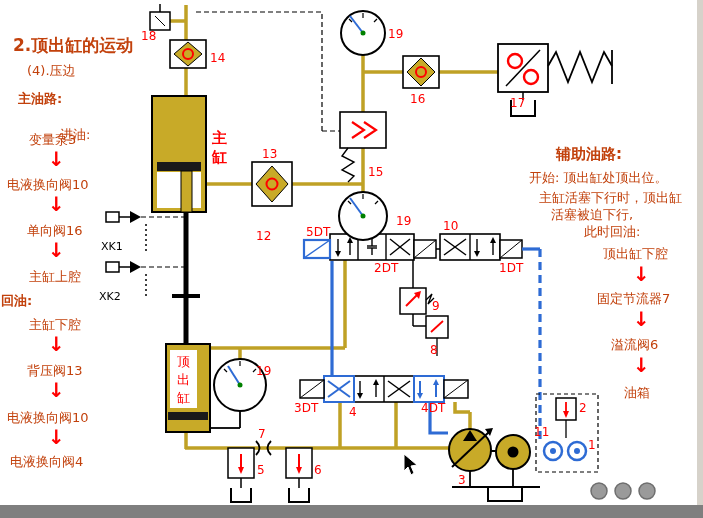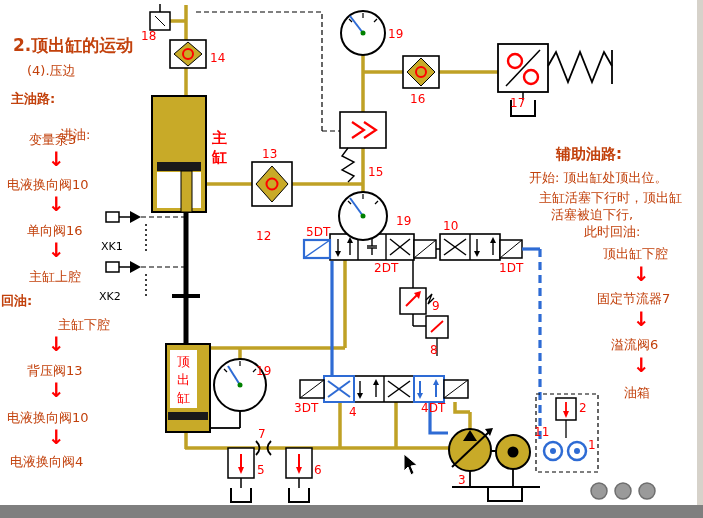--- a/index.html
+++ b/index.html
@@ -321,31 +321,31 @@
   <circle cx="599" cy="491" r="8" fill="#9a9a9a" stroke="#6e6e6e" stroke-width="1.5"></circle>
   <circle cx="623" cy="491" r="8" fill="#9a9a9a" stroke="#6e6e6e" stroke-width="1.5"></circle>
   <circle cx="647" cy="491" r="8" fill="#9a9a9a" stroke="#6e6e6e" stroke-width="1.5"></circle>
 
   <polygon points="404,454 404,471 408,467 411,475 414,473 411,466 417,465" fill="#000" stroke="#fff" stroke-width="1"></polygon>
 </svg>
 
 <div class="lbl t17b" style="left:13px;top:36px;">2.顶出缸的运动</div>
 <div class="lbl t13" style="left:27px;top:64px;">(4).压边</div>
 
-<div class="lbl t13b" style="left:11px;top:92px;">主油路:</div>
+<div class="lbl t13b" style="left:18px;top:92px;">主油路:</div>
 <div class="lbl t13" style="left:13px;top:128px;margin-left:47px;">进油:</div>
 <div class="lbl t13" style="left:29px;top:133px;">变量泵3</div>
 <div class="arr" style="left:48px;top:149px;">↓</div>
 <div class="lbl t13" style="left:7px;top:178px;">电液换向阀10</div>
 <div class="arr" style="left:48px;top:194px;">↓</div>
 <div class="lbl t13" style="left:27px;top:224px;">单向阀16</div>
 <div class="arr" style="left:48px;top:240px;">↓</div>
 <div class="lbl t13" style="left:29px;top:270px;">主缸上腔</div>
 <div class="lbl t13b" style="left:1px;top:294px;">回油:</div>
-<div class="lbl t13" style="left:29px;top:318px;margin-left:29px;">主缸下腔</div>
+<div class="lbl t13" style="left:29px;top:318px;">主缸下腔</div>
 <div class="arr" style="left:48px;top:334px;">↓</div>
 <div class="lbl t13" style="left:27px;top:364px;">背压阀13</div>
 <div class="arr" style="left:48px;top:380px;">↓</div>
 <div class="lbl t13" style="left:7px;top:411px;">电液换向阀10</div>
 <div class="arr" style="left:48px;top:427px;">↓</div>
 <div class="lbl t13" style="left:10px;top:455px;">电液换向阀4</div>
 
 <div class="lbl t15b" style="left:508px;top:146px;">辅助油路:</div>
 <div class="lbl t13" style="left:539px;top:191px;">主缸活塞下行时，顶出缸</div>
 <div class="lbl t13" style="left:529px;top:171px;">开始: 顶出缸处顶出位。</div>

